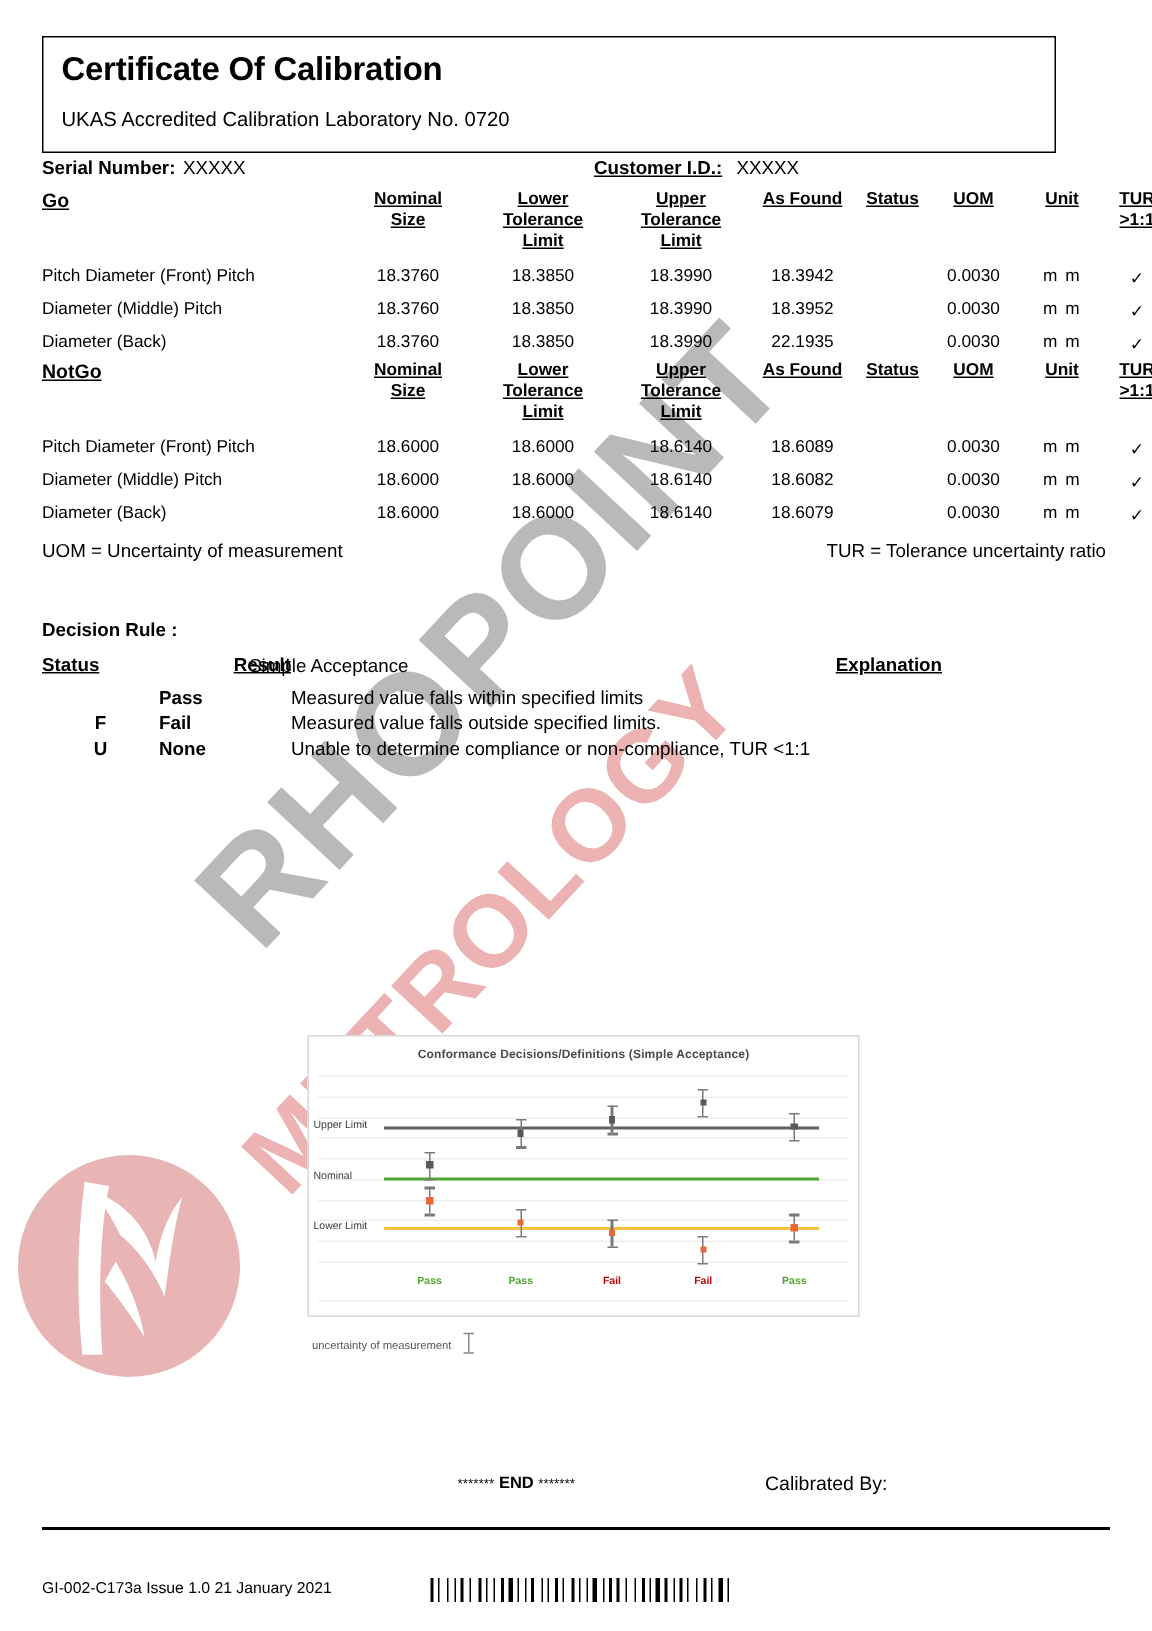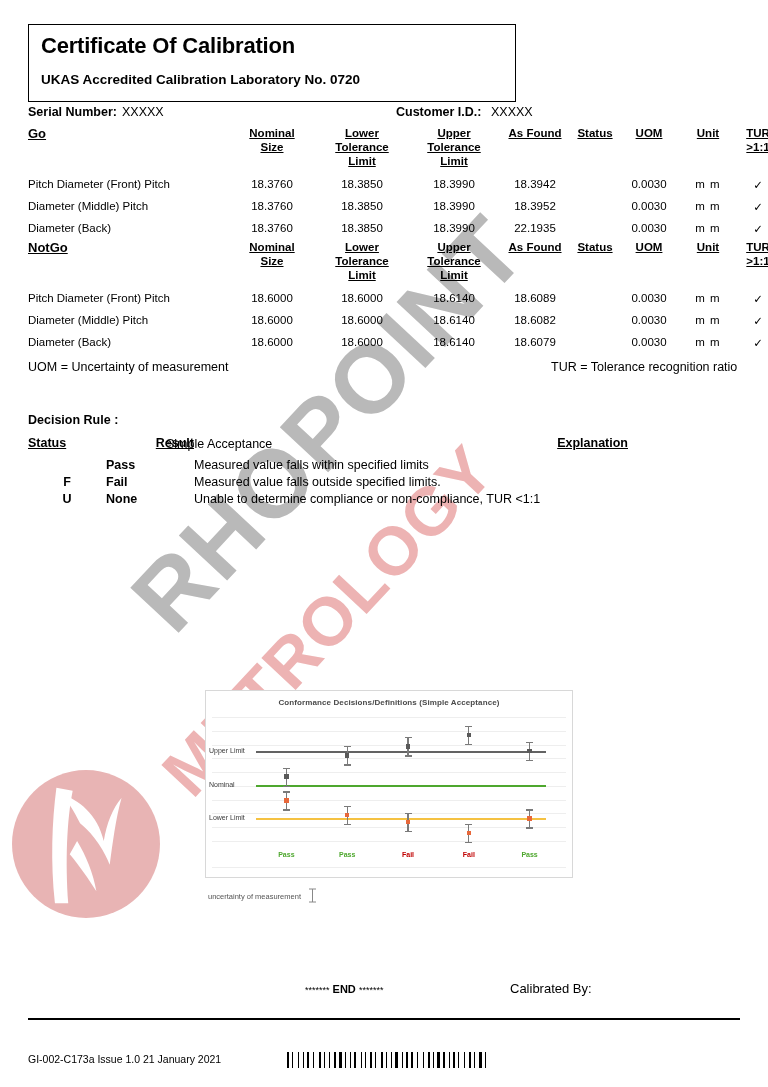--- a/index.html
+++ b/index.html
@@ -65,39 +65,39 @@
     position: absolute;
     inset: 0;
     z-index: 10;
   }
 
   
   .hdr-main {
     position: absolute;
     left: 28px;
     top: 24px;
-    width: 488px;
+    width: 676px;
     height: 78px;
     border: 1.5px solid #000;
     box-sizing: border-box;
   }
   .hdr-title {
     position: absolute;
     left: 12px;
     top: 8px;
     font-size: 22px;
     font-weight: bold;
     letter-spacing: -0.2px;
   }
   .hdr-sub {
     position: absolute;
     left: 12px;
     top: 47px;
     font-size: 13.5px;
-    font-weight: bold;
+    font-weight: normal;
   }
   .hdr-side {
     position: absolute;
     left: 608px;
     top: 24px;
     width: 130px;
     height: 78px;
     border: 1.5px solid #000;
     box-sizing: border-box;
   }
@@ -126,21 +126,21 @@
     position: absolute;
     left: 28px;
     top: 105px;
     width: 710px;
     height: 16px;
     font-size: 12.5px;
     font-weight: bold;
   }
   .serial-row .lbl { position: absolute; left: 0; top: 0; }
   .serial-row .val { position: absolute; left: 94px; top: 0; font-weight: normal; }
-  .serial-row .lbl2 { position: absolute; left: 368px; top: 0; }
+  .serial-row .lbl2 { position: absolute; left: 368px; top: 0; text-decoration: underline; }
   .serial-row .val2 { position: absolute; left: 463px; top: 0; font-weight: normal; }
 
   
   .mtable { position: absolute; left: 28px; width: 710px; }
   .mtable table {
     width: 710px;
     border-collapse: collapse;
     table-layout: fixed;
   }
   .mtable th, .mtable td {
@@ -561,21 +561,21 @@
             <td class="a-c"></td>
             <td class="a-c">0.0030</td>
             <td class="a-c unit-cell">m m</td>
             <td class="a-c tur-check">✓</td>
           </tr>
         </tbody>
       </table>
     </div>
 
     <div class="note-uom">UOM = Uncertainty of measurement</div>
-    <div class="note-tur">TUR = Tolerance recognition ratio</div>
+    <div class="note-tur">TUR = Tolerance uncertainty ratio</div>
 
     <div class="dr-label">Decision Rule :</div>
     <div class="dr-value">Simple Acceptance</div>
 
     <table class="st-table">
       <thead>
         <tr>
           <th class="st-status-h">Status</th>
           <th class="st-result-h">Result</th>
           <th>Explanation</th>

